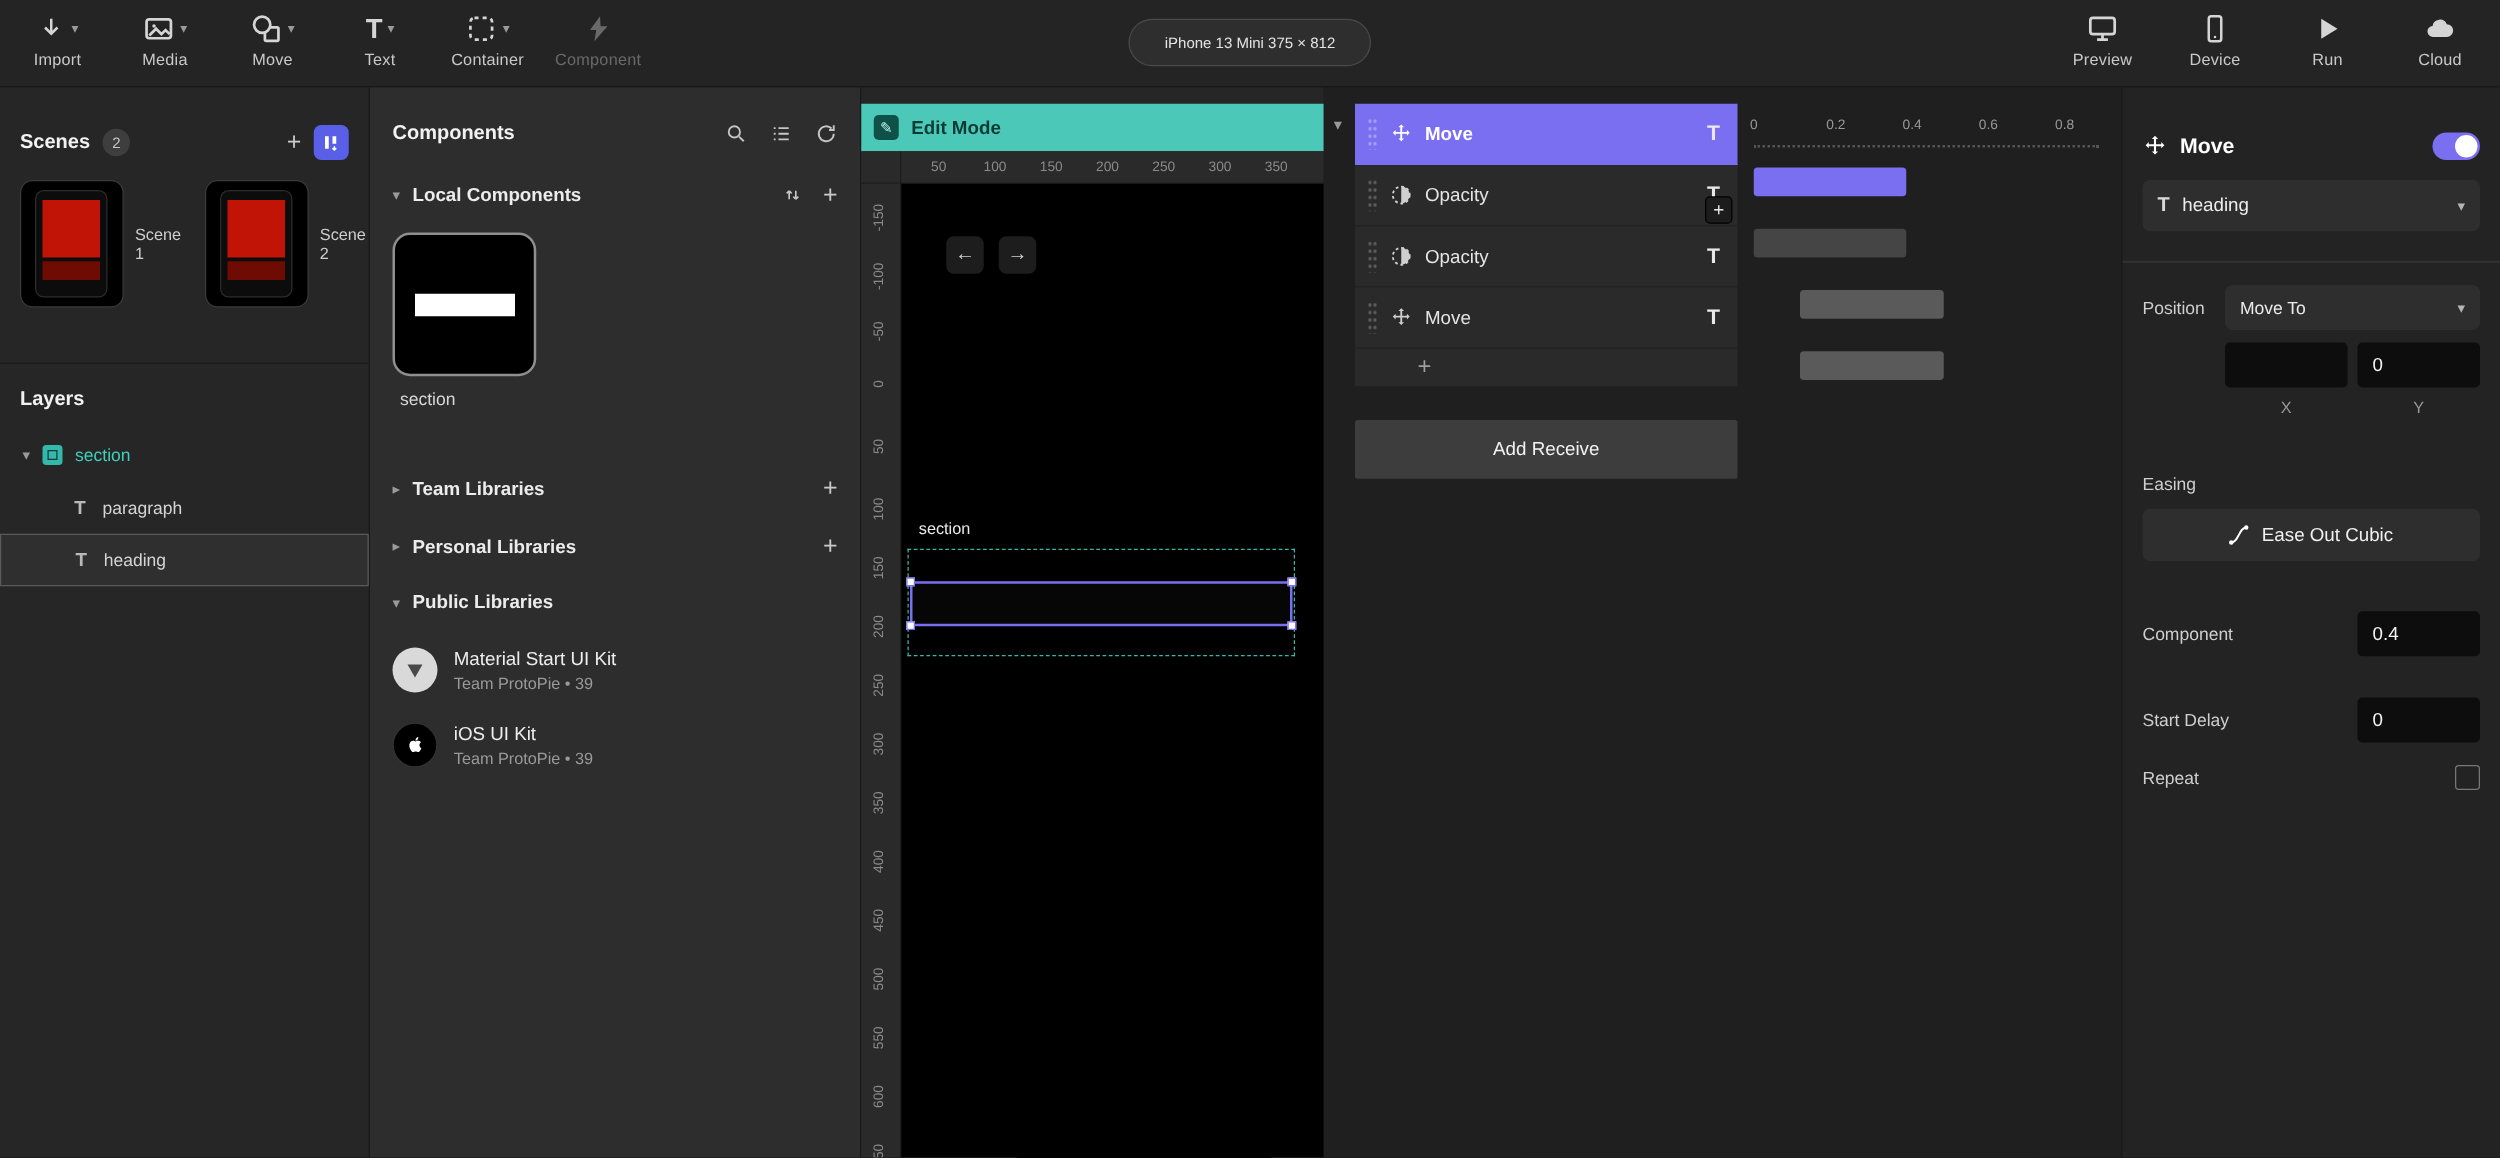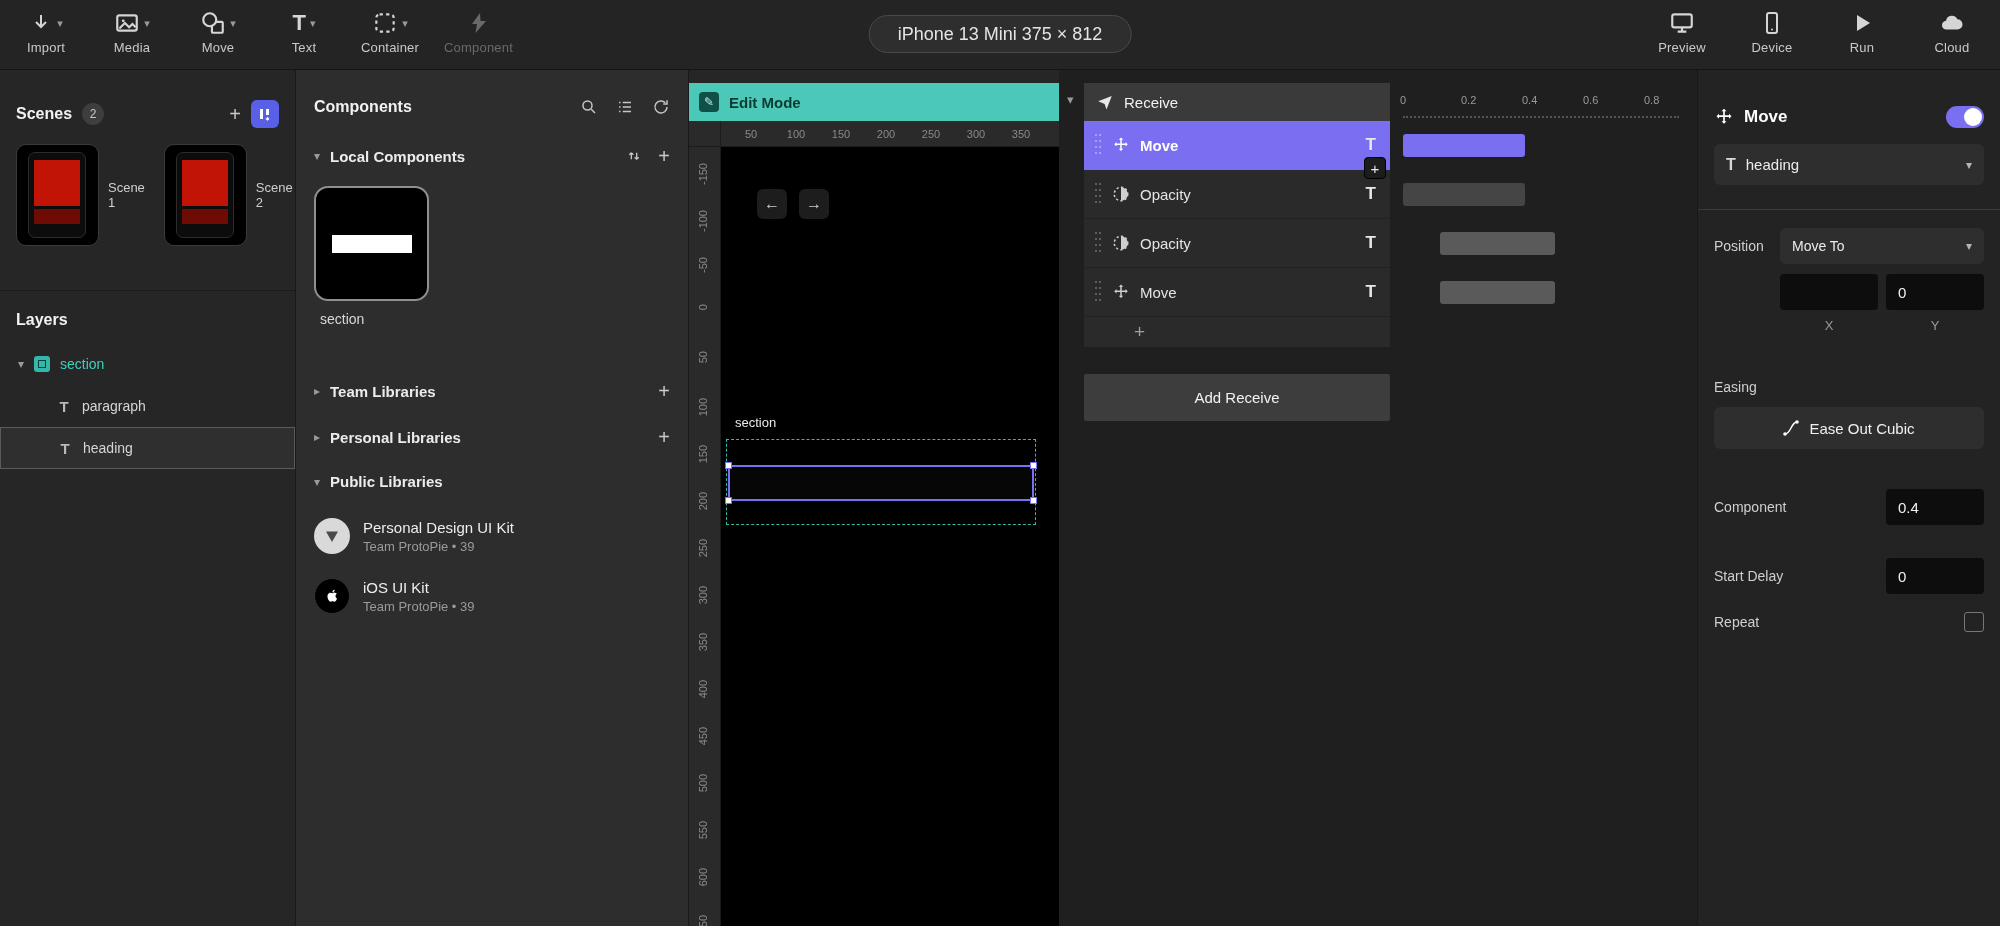--- a/index.html
+++ b/index.html
@@ -9,21 +9,21 @@
 
   
   .toolbar{position:absolute;top:0;left:0;width:2000px;height:70px;background:#242424;border-bottom:1px solid #151515;}
   .tool-group-left{position:absolute;left:14px;top:6px;display:flex;gap:22px;}
   .tool-item{display:flex;flex-direction:column;align-items:center;gap:4px;min-width:64px;cursor:pointer;}
   .tool-item .icon-row{display:flex;align-items:flex-end;gap:4px;height:30px;}
   .tool-label{font-size:13px;color:#c9c9c9;letter-spacing:.2px;}
   .tool-caret{font-size:11px;color:#9a9a9a;line-height:26px;}
   .tool-item.disabled .tool-label{color:#696969;}
   .glyph-T{font-size:22px;font-weight:bold;color:#d5d5d5;line-height:26px;}
-  .device-pill{position:absolute;left:50%;top:15px;transform:translateX(-50%);height:38px;background:#2e2e2e;border:1px solid #4a4a4a;border-radius:19px;display:flex;align-items:center;padding:0 28px;font-size:18px;color:#e4e4e4;}
+  .device-pill{position:absolute;left:50%;top:15px;transform:translateX(-50%);height:38px;background:#2e2e2e;border:1px solid #4a4a4a;border-radius:19px;display:flex;align-items:center;padding:0 28px;font-size:12px;color:#e4e4e4;}
   .tool-group-right{position:absolute;right:16px;top:6px;display:flex;gap:26px;}
 
   
   .scenes-panel{position:absolute;top:70px;left:0;width:296px;height:856px;background:#262626;border-right:1px solid #191919;}
   .panel-title-row{display:flex;align-items:center;gap:10px;padding:0 16px;}
   .scenes-title-row{margin-top:30px;justify-content:center;}
   .panel-title{font-size:16px;font-weight:bold;color:#f2f2f2;}
   .count-badge{width:22px;height:22px;border-radius:50%;background:#3e3e3e;color:#c9c9c9;font-size:12px;display:flex;align-items:center;justify-content:center;}
   .spacer{flex:1;}
   .icon-btn{color:#c9c9c9;font-size:20px;line-height:20px;cursor:pointer;background:none;border:none;}
@@ -376,21 +376,21 @@
   </div>
 
   <div class="lib-items">
     <div class="lib-item">
       <span class="lib-avatar material">
           <svg width="18" height="18" viewBox="0 0 24 24">
             <path d="M4 6h16L12 20z" fill="#4a4a4a"></path>
           </svg>
         </span>
       <span class="lib-texts">
-        <span class="lib-title">Personal Design UI Kit</span>
+        <span class="lib-title">Material Start UI Kit</span>
         <span class="lib-sub">Team ProtoPie • 39</span>
       </span>
     </div>
     <div class="lib-item">
       <span class="lib-avatar ios">
           <svg width="18" height="18" viewBox="0 0 24 24">
             <path fill="#fff" d="M16.7 12.2c0-2 1.6-3 1.7-3.1-.9-1.4-2.4-1.6-2.9-1.6-1.2-.1-2.4.7-3 .7-.6 0-1.6-.7-2.6-.7-1.3 0-2.6.8-3.3 2-1.4 2.4-.4 6 1 8 .7 1 1.5 2.1 2.5 2 1-.1 1.4-.6 2.6-.6s1.6.6 2.6.6 1.8-1 2.4-2c.8-1.1 1.1-2.2 1.1-2.3-.1 0-2.1-.8-2.1-3zM14.8 6c.5-.7.9-1.6.8-2.5-.8 0-1.7.5-2.3 1.2-.5.6-.9 1.5-.8 2.4.9.1 1.8-.4 2.3-1.1z"></path>
           </svg>
         </span>
       <span class="lib-texts">
@@ -452,28 +452,20 @@
         <span class="handle br"></span>
       </div>
     </div>
   </div>
 </section>
 
 <section class="interaction-area">
   <span class="canvas-caret">▾</span>
 
   <div class="trigger-panel">
-    <div class="trigger-header">
-      <span>
-          <svg width="18" height="18" viewBox="0 0 24 24">
-            <path d="M3 11l18-7-7 18-2.5-7.5z" fill="#e8e8e8"></path>
-          </svg>
-        </span>
-      <span>Receive</span>
-    </div>
 
     <div class="trigger-row selected">
       <span class="drag-dots"></span>
       <span>
           <svg width="18" height="18" viewBox="0 0 24 24">
             <path d="M12 2l3 3h-2v5h5V8l3 3-3 3v-2h-5v5h2l-3 3-3-3h2v-5H6v2l-3-3 3-3v2h5V5H9z" fill="#ffffff"></path>
           </svg>
         </span>
       <span class="trigger-label">Move</span>
       <span class="t-badge">T</span>

